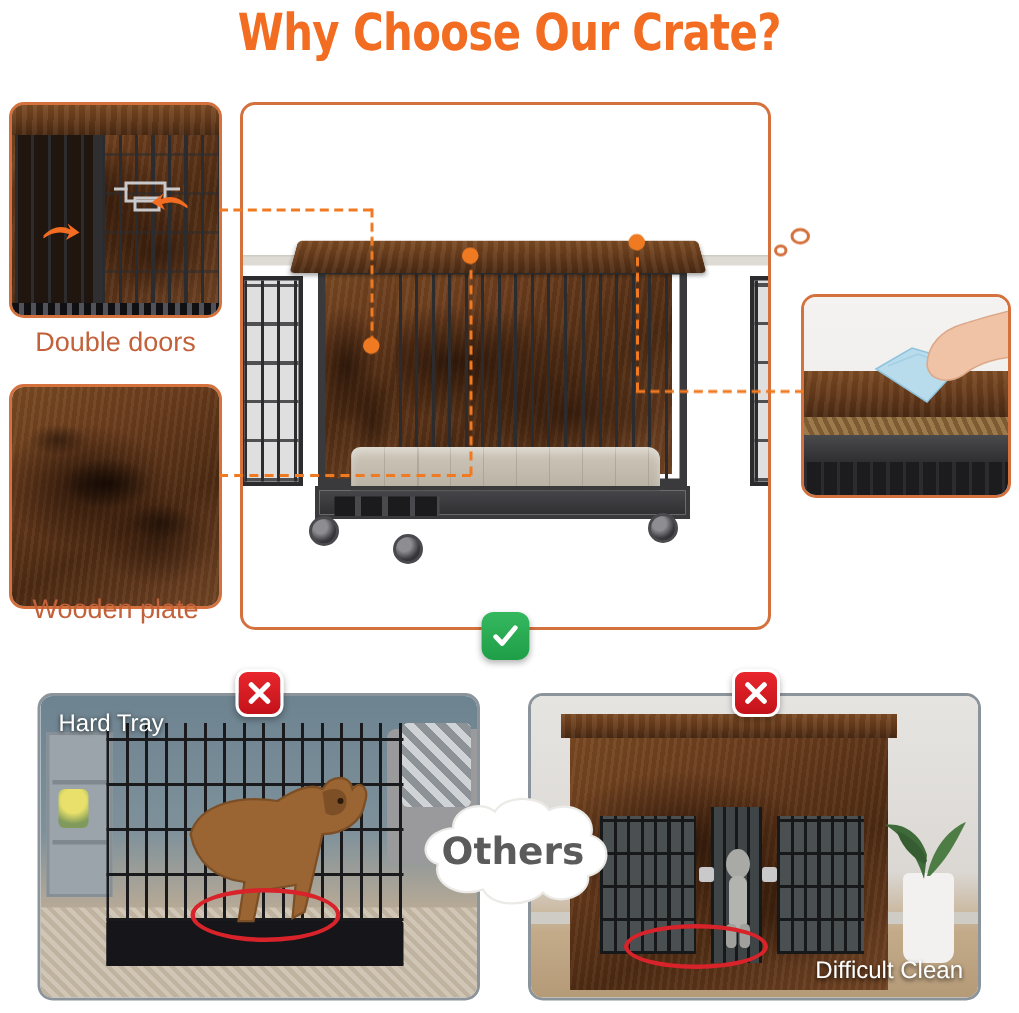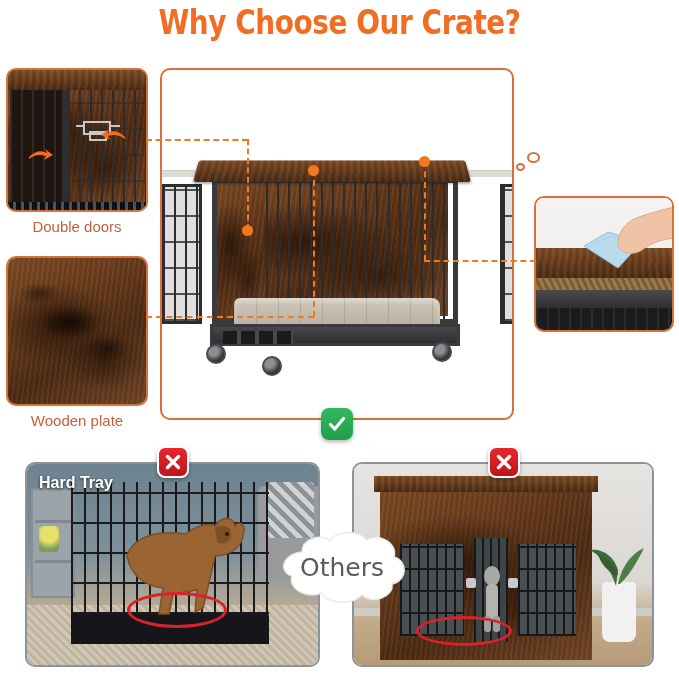--- a/index.html
+++ b/index.html
@@ -33,21 +33,21 @@
     border-radius: 10px;
     overflow: hidden;
   }
   .panel.ours-border { border: 2px solid #D4713C; }
   .panel.other-border { border: 2px solid #8A949A; }
 
   .cap {
     position: absolute;
     text-align: center;
     color: #C2613A;
-    font-size: 15px;
+    font-size: 18px;
     font-family: "Liberation Sans", sans-serif;
   }
 
   
   .wood-dark {
     background:
       radial-gradient(ellipse 60% 40% at 35% 45%, rgba(20,8,2,.65), transparent 70%),
       radial-gradient(ellipse 40% 30% at 70% 70%, rgba(25,10,3,.5), transparent 70%),
       repeating-linear-gradient(97deg, rgba(255,255,255,.045) 0 2px, rgba(0,0,0,.05) 2px 5px),
       linear-gradient(150deg,#7a4a23 0%, #6a3c1c 30%, #4d2a12 62%, #714424 100%);
@@ -153,39 +153,39 @@
     font-weight: bold; font-size: 28px; color: #F26C21;
     transform: translateY(-2px);
   }
 
   
   #others-bubble { position: absolute; left: 272px; top: 528px; width: 140px; height: 78px; }
   #others-bubble .lbl {
     position: absolute; inset: 0;
     display: flex; align-items: center; justify-content: center;
     font-family: "DejaVu Sans", sans-serif;
-    font-weight: normal; font-size: 25px; color: #5B5B5B;
+    font-weight: bold; font-size: 25px; color: #5B5B5B;
   }
 
   
   .badge {
     position: absolute; width: 32px; height: 32px; border-radius: 8px;
     display: flex; align-items: center; justify-content: center;
     box-shadow: 0 2px 4px rgba(0,0,0,.3);
   }
   .badge-check { background: linear-gradient(180deg,#34b85e 0%, #1f9e48 100%); }
   .badge-x     { background: linear-gradient(180deg,#e8272c 0%, #c3121a 100%); border:2px solid #fff; }
   .badge svg { display: block; }
 
   
   .photo-label {
     position: absolute;
     color: #ffffff;
     font-size: 16px;
-    font-weight: bold;
+    font-weight: normal;
     text-shadow: 0 1px 3px rgba(0,0,0,.75);
     font-family: "Liberation Sans", sans-serif;
   }
   .ellipse-mark {
     position: absolute;
     border: 3px solid #D8232A;
     border-radius: 50%;
   }
 
   
@@ -232,21 +232,21 @@
 
   <div class="panel ours-border" id="feat-2" style="left:6px; top:256px; width:142px; height:150px;">
     <div class="wood-dark" style="position:absolute;inset:0;">
       <div style="position:absolute;inset:0;
            background:
              radial-gradient(ellipse 30% 16% at 46% 44%, rgba(10,4,1,.75), transparent 72%),
              radial-gradient(ellipse 22% 12% at 72% 62%, rgba(10,4,1,.5), transparent 70%),
              radial-gradient(ellipse 20% 10% at 22% 24%, rgba(10,4,1,.45), transparent 72%);"></div>
     </div>
   </div>
-  <div class="cap" style="left:6px; top:412px; width:142px;">Wooden plate</div>
+  <div class="cap" style="left:6px; top:396px; width:142px;">Wooden plate</div>
 
   <div class="panel ours-border" id="feat-3" style="left:534px; top:196px; width:140px; height:136px;">
     <div style="position:absolute;inset:0;background:linear-gradient(180deg,#f4f3f1 0%,#eceae7 100%);">
 
       <div class="wood-top" style="position:absolute;left:-6px;top:48px;width:152px;height:34px;
            transform:perspective(260px) rotateX(22deg);"></div>
 
       <div style="position:absolute;left:-6px;top:80px;width:152px;height:12px;
            background:repeating-linear-gradient(65deg,#9c7a4c 0 3px,#7d5c33 3px 6px);"></div>
 
@@ -395,20 +395,21 @@
       </div>
 
       <div style="position:absolute;right:16px;top:118px;width:34px;height:60px;background:#f2f1ef;border-radius:4px 4px 8px 8px;"></div>
       <svg style="position:absolute;right:6px;top:62px;" width="58" height="62" viewBox="0 0 58 62">
         <path d="M28 60 C22 40, 10 28, 2 24 C14 22, 26 30, 30 44 Z" fill="#3f6b3a"></path>
         <path d="M30 58 C34 38, 46 26, 56 22 C48 38, 42 48, 32 58 Z" fill="#4d7d44"></path>
         <path d="M28 50 C18 44, 12 36, 10 28 C20 32, 28 40, 30 48 Z" fill="#355d31"></path>
       </svg>
 
       <div class="ellipse-mark" style="left:62px; top:152px; width:96px; height:30px;"></div>
+      <div class="photo-label" style="right:10px; bottom:8px;">Difficult Clean</div>
     </div>
   </div>
   <div class="badge badge-x" style="left:488px; top:446px;">
     <svg width="18" height="18" viewBox="0 0 18 18">
       <path d="M3.5 3.5 L14.5 14.5 M14.5 3.5 L3.5 14.5" stroke="#ffffff" stroke-width="3.4" stroke-linecap="round"></path>
     </svg>
   </div>
 
   <div id="others-bubble">
     <svg width="140" height="78" viewBox="0 0 140 78">

